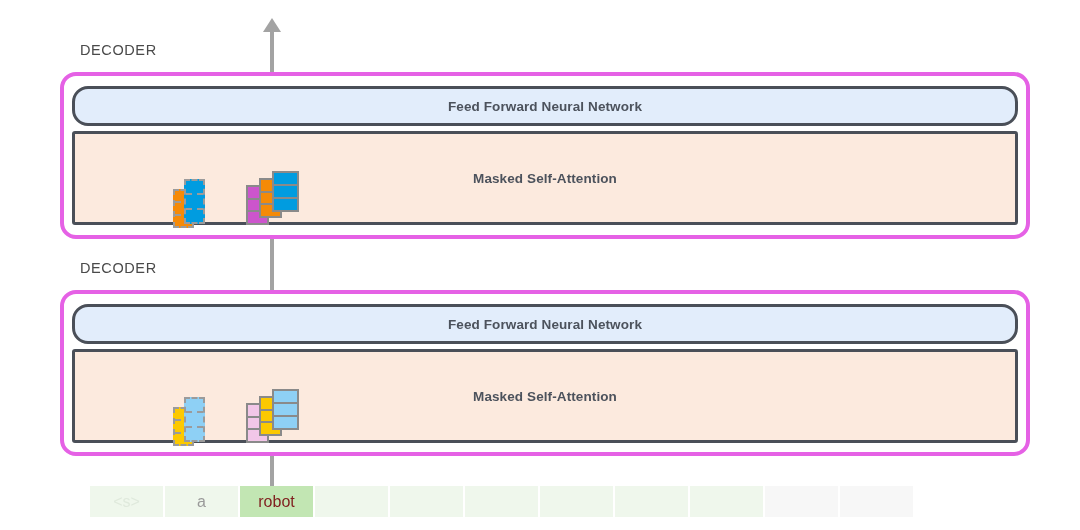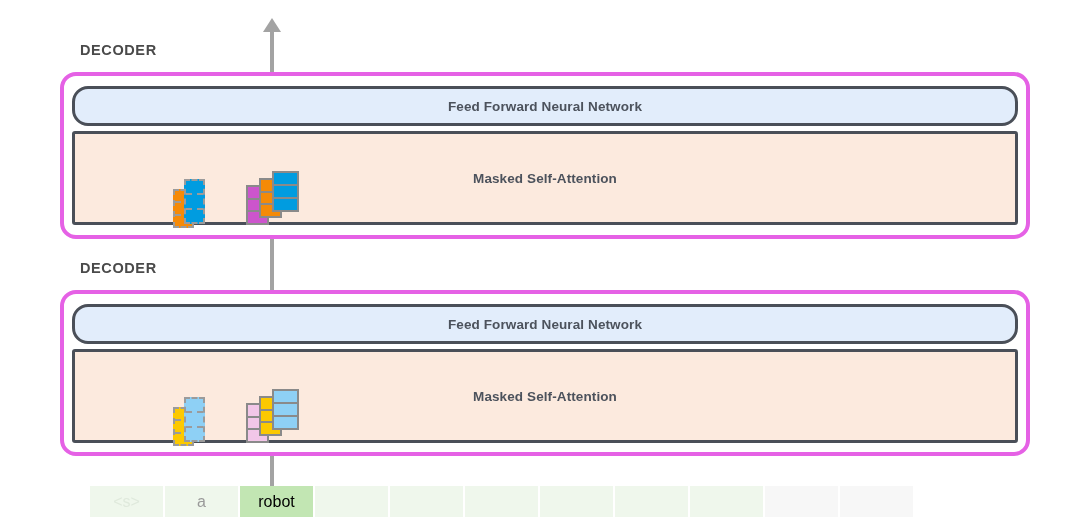--- a/index.html
+++ b/index.html
@@ -41,21 +41,20 @@
     border-bottom: 14px solid #a3a3a3;
   }
 
   
   .decoder-label {
     position: absolute;
     font-size: 14.5px;
     letter-spacing: 0.6px;
     color: #4a4a4a;
     font-family: "Liberation Sans", sans-serif;
-    font-weight: bold;
   }
   .decoder-frame {
     position: absolute;
     left: 60px;
     width: 970px;
     border: 4px solid #e561e5;
     border-radius: 16px;
     background: #ffffff;
     box-sizing: border-box;
   }
@@ -220,21 +219,21 @@
     </div>
   </div>
 
   <div class="token-row" id="token-row">
       <div class="token-cell" style="background: rgb(239, 247, 236); color: rgb(223, 233, 220);">
         <span>&lt;s&gt;</span>
       </div>
       <div class="token-cell" style="background: rgb(239, 247, 236); color: rgb(154, 154, 154);">
         <span>a</span>
       </div>
-      <div class="token-cell" style="background: rgb(194, 230, 179); color: #000000; font-weight: 400;">
+      <div class="token-cell" style="background: rgb(194, 230, 179); color: #7f1d1d; font-weight: 400;">
         <span>robot</span>
       </div>
       <div class="token-cell" style="background: rgb(239, 247, 236); color: rgb(28, 28, 28);">
         <span></span>
       </div>
       <div class="token-cell" style="background: rgb(239, 247, 236); color: rgb(28, 28, 28);">
         <span></span>
       </div>
       <div class="token-cell" style="background: rgb(239, 247, 236); color: rgb(28, 28, 28);">
         <span></span>

